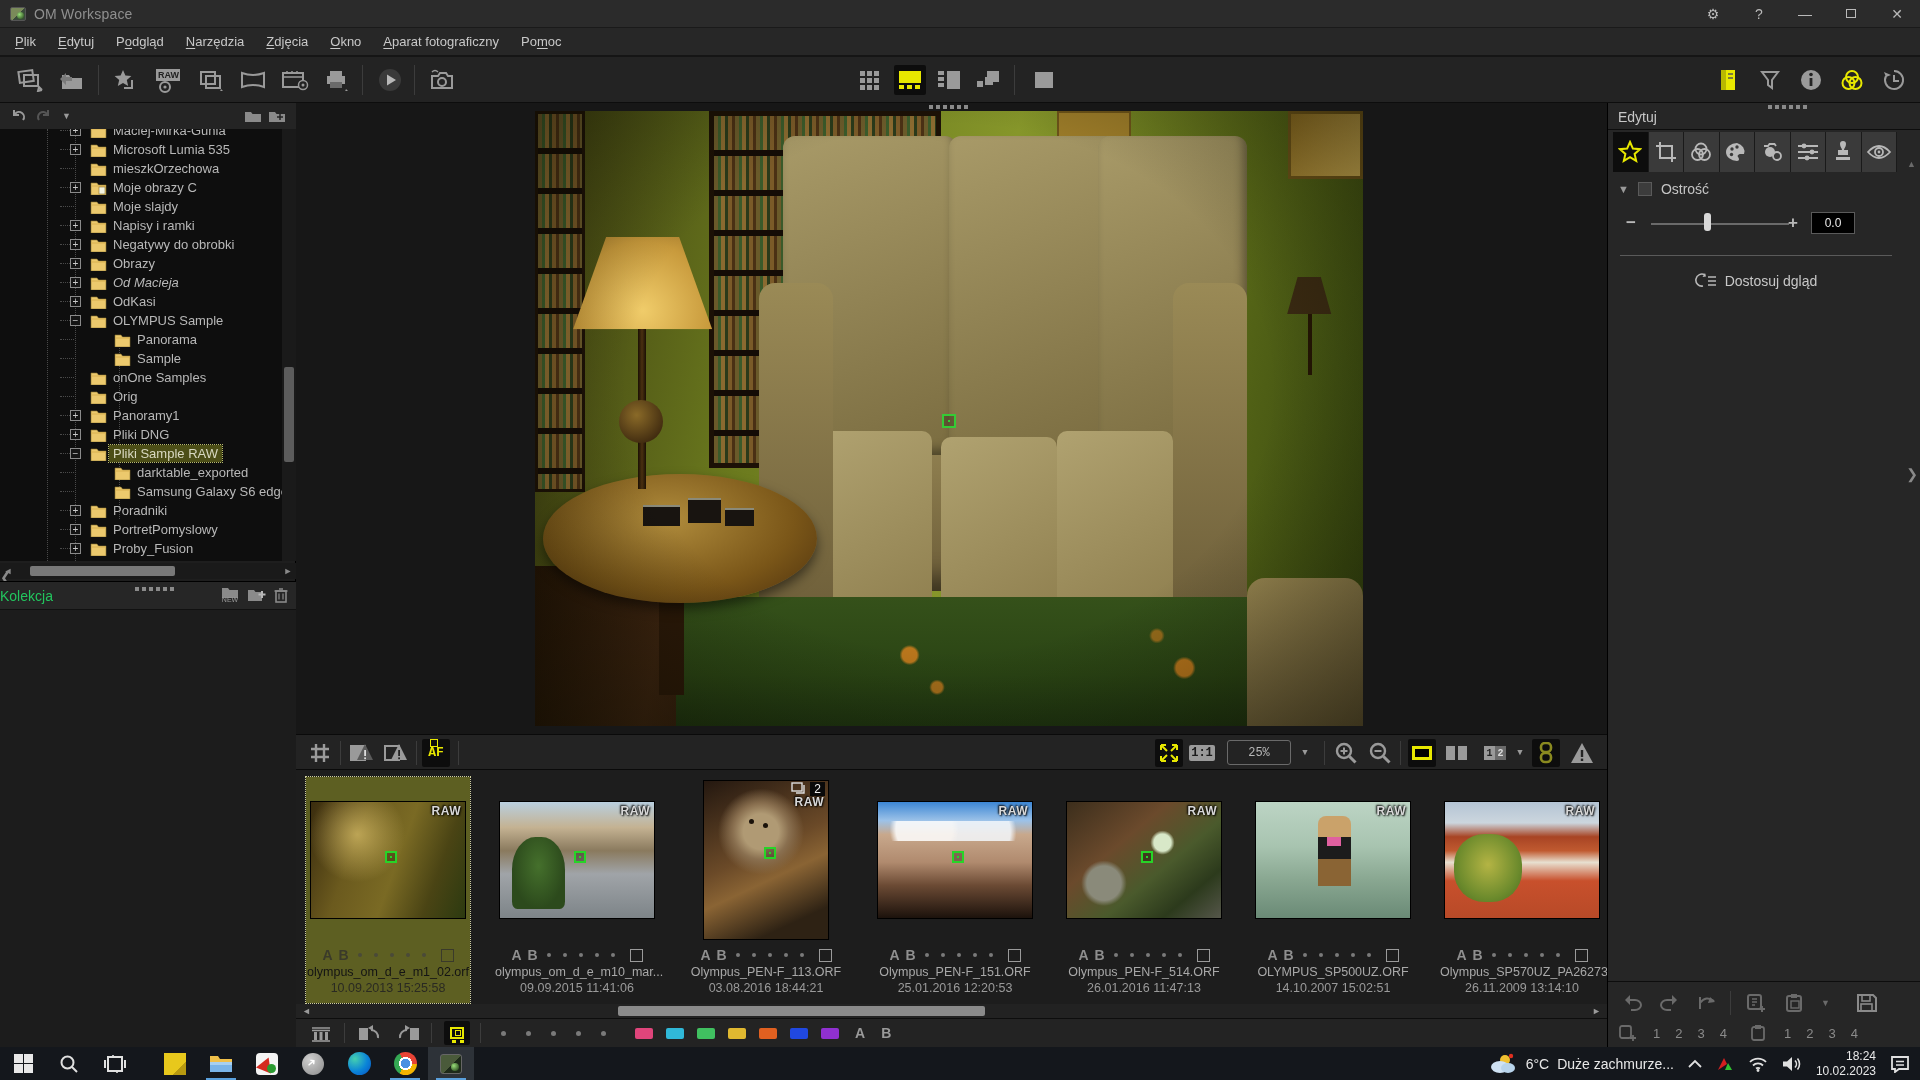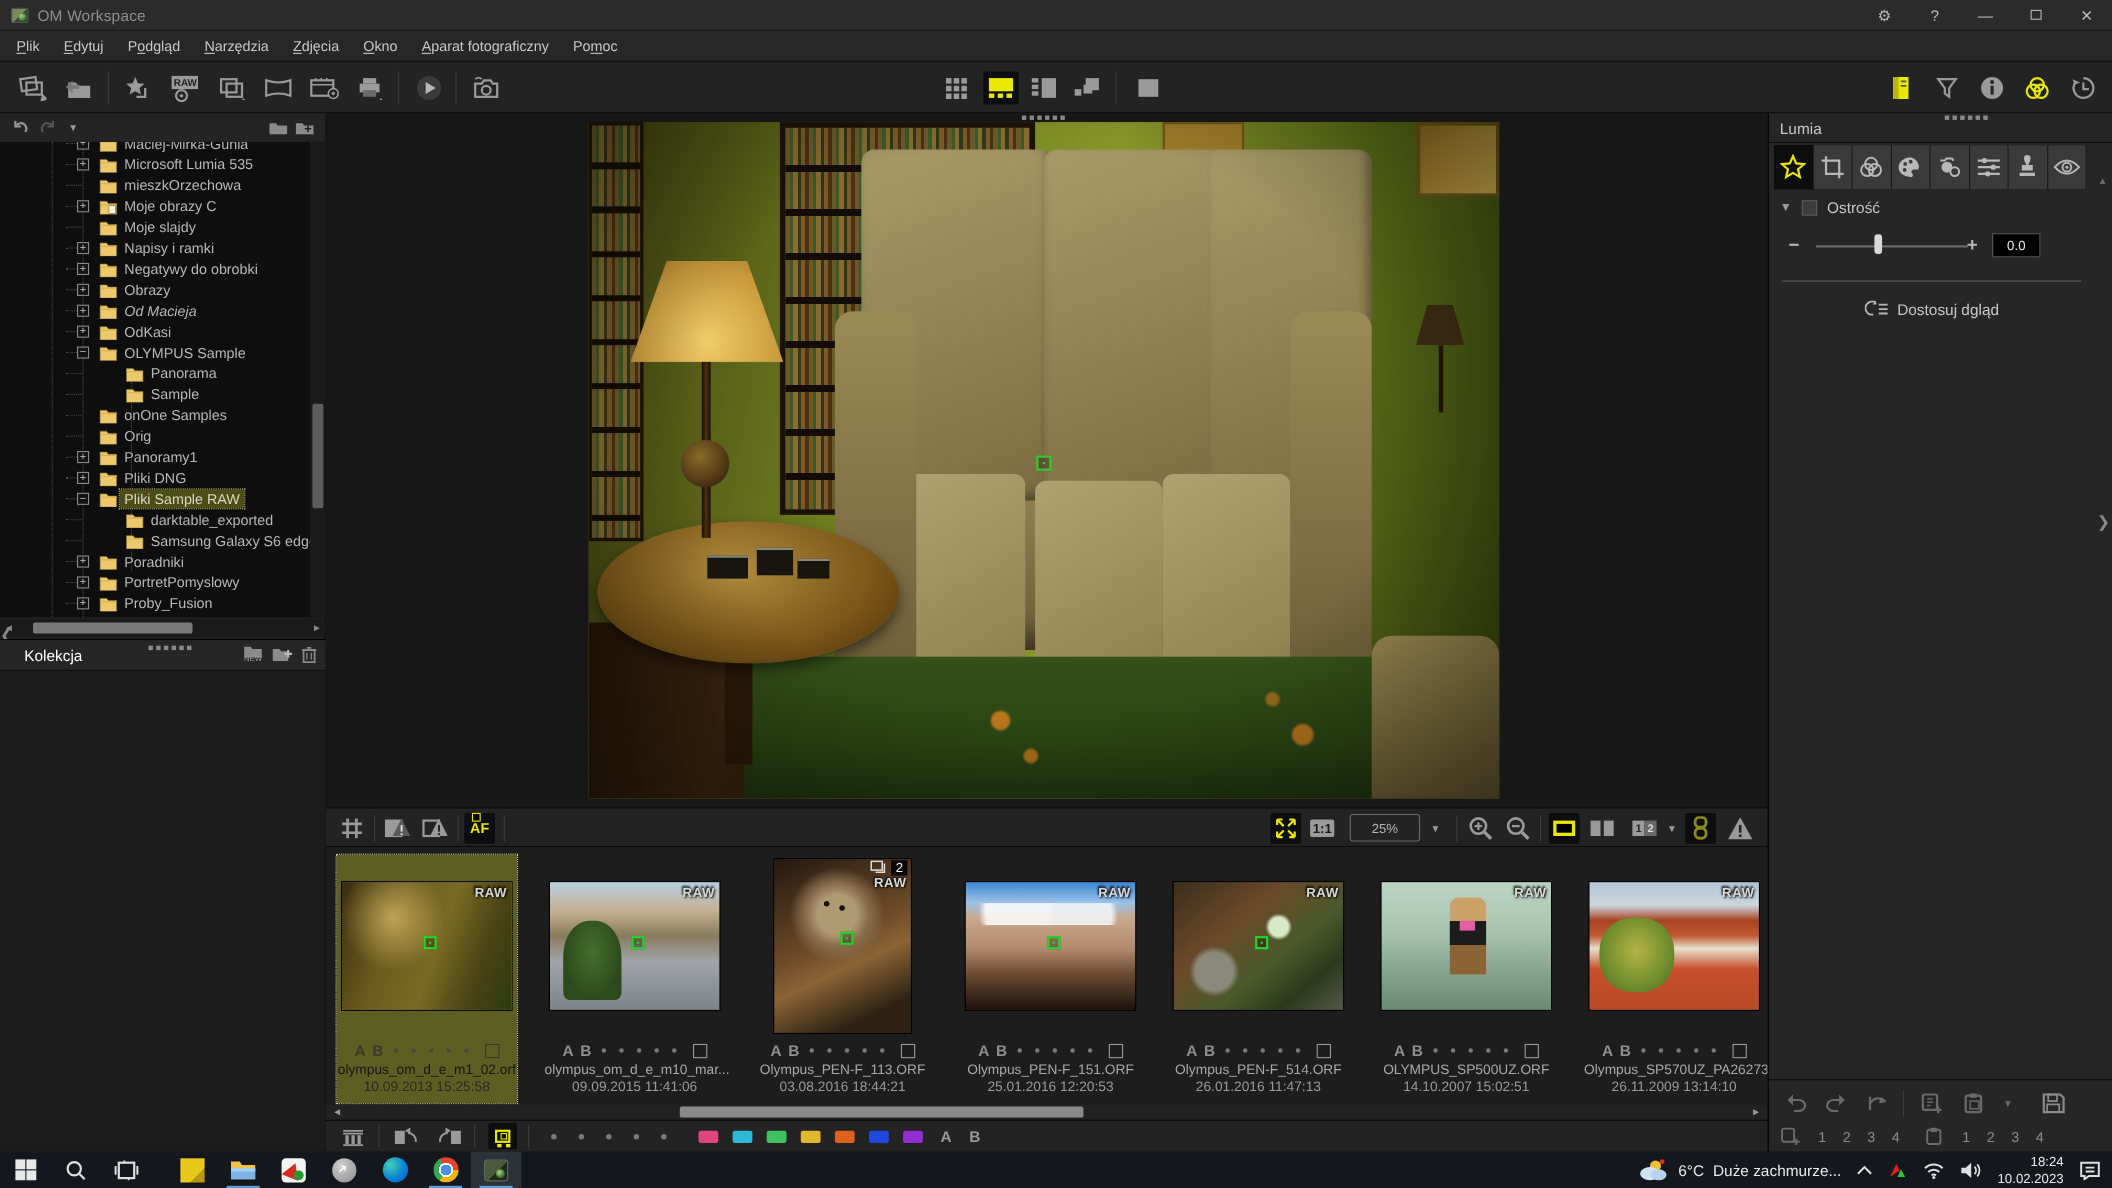--- a/index.html
+++ b/index.html
@@ -59,21 +59,21 @@
   .t-label { position:absolute; padding:1px 4px; }
   .t-label.sel { background:#4c4e17; outline:1px dotted #b9ba6d; color:#d9d9c2; }
   #tree-vscroll { position:absolute; left:282px; top:26px; width:14px; height:432px; background:#1a1a1a; }
   #tree-vthumb { position:absolute; left:2px; top:238px; width:10px; height:95px; background:#5c5c5c; border-radius:2px; }
   #tree-hscroll { position:absolute; left:0; top:460px; width:296px; height:16px; background:#1a1a1a; display:flex; align-items:center; }
   #tree-hthumb { position:absolute; left:30px; top:3px; width:145px; height:10px; background:#787878; border-radius:2px; }
   .hs-arrow { color:#8a8a8a; font-size:9px; width:16px; text-align:center; }
   #collapse-left { position:absolute; left:0px; top:466px; color:#8a8a8a; font-size:14px; }
   #collection { position:absolute; left:0; top:478px; width:296px; height:466px; background:#1c1c1c; border-top:1px solid #000; }
   #coll-header { height:28px; background:#262626; display:flex; align-items:center; position:relative; border-bottom:1px solid #111; }
-  #coll-title { color:#ffffff; font-size:14px; margin-left:22px; }
+  #coll-title { color:#22c55e; font-size:14px; }
   .dragdots { display:flex; gap:3px; }
   .dragdots i { width:4px; height:4px; background:#8a8a8a; }
   #coll-dots { position:absolute; left:135px; top:5px; }
   #coll-icons { position:absolute; right:8px; top:4px; display:flex; gap:8px; align-items:center; }
   .new-tag { font-size:7px; color:#9a9a9a; text-align:center; margin-top:-2px; }
 
   
   #viewer { position:absolute; left:296px; top:103px; width:1311px; height:631px; background:#171717; }
   #viewer-dots { position:absolute; left:633px; top:2px; }
   #main-image { position:absolute; left:239px; top:8px; width:828px; height:615px; overflow:hidden; background:#3a3a12; }
@@ -129,21 +129,21 @@
                radial-gradient(circle at 70% 30%, rgba(220,130,30,.6) 0 1%, transparent 1.6%),
                linear-gradient(180deg,#35511a,#2a4414 60%,#1e3410); }
   .mv-ottoman { position:absolute; right:0; top:76%; width:14%; height:24%; border-radius:18px 18px 0 0;
     background:linear-gradient(160deg,#9a8852,#6b5c38); }
   .mv-vignette { position:absolute; inset:0; background:radial-gradient(ellipse at 50% 45%, transparent 55%, rgba(10,10,0,.5) 100%); }
   .af-box { position:absolute; width:14px; height:14px; border:2px solid #35cb35; background:rgba(0,0,0,.25); }
   .af-box::after { content:""; position:absolute; left:4px; top:4px; width:2px; height:2px; background:#35cb35; }
 
   
   #vtoolbar { position:absolute; left:296px; top:734px; width:1311px; height:36px; background:#232323;
-    border-top:1px solid #0a0a0a; border-bottom:1px solid #0a0a0a; }
+    border-top:1px solid #0a0a0a; border-bottom:1px solid #0a0a0a;font-family:Liberation Mono, monospace; }
   .vt-ic { position:absolute; top:4px; width:28px; height:28px; display:flex; align-items:center; justify-content:center; }
   .vt-tile { background:#0d0d0d; border-radius:2px; }
   .vt-sep { position:absolute; top:6px; width:1px; height:24px; background:#3c3c3c; }
   .af-glyph { color:#e8e800; font-weight:bold; font-size:13px; line-height:10px; text-align:center; position:relative; }
   .af-glyph::before { content:""; position:absolute; left:2px; top:-9px; width:6px; height:6px; border:1px solid #e8e800; }
   .zoom-box { position:absolute; left:77px; top:5px; width:64px; height:25px; border:1px solid #6a6a6a; border-radius:3px;
     color:#b8b8b8; font-size:12px; display:flex; align-items:center; justify-content:center; }
   .onetone { color:#c8c8c8; font-weight:bold; font-size:12px; background:#9a9a9a; color:#1a1a1a; padding:1px 2px; border-radius:2px; }
   .rect-y { width:20px; height:14px; border:3px solid #e8e800; background:#000; }
   .rect-g { width:9px; height:14px; background:#9a9a9a; }
@@ -1088,21 +1088,21 @@
 
 <div id="editpanel">
   <div class="dragdots" id="ep-dots">
       <i></i>
       <i></i>
       <i></i>
       <i></i>
       <i></i>
       <i></i>
     </div>
-  <div id="ep-title">Lumia</div>
+  <div id="ep-title">Edytuj</div>
   <div id="ep-title-line"></div>
   <div id="ep-tabs">
     <div class="ep-tab active">
       <svg width="24" height="24" viewBox="0 0 24 24">
           <path d="M12 2 l2.9 6.6 7.1 .6 -5.4 4.7 1.6 7 -6.2 -3.7 -6.2 3.7 1.6 -7 -5.4 -4.7 7.1 -.6z" fill="none" stroke="#e8e800" stroke-width="2"></path>
         </svg>
     </div>
     <div class="ep-tab">
       <svg width="22" height="22" viewBox="0 0 22 22">
           <path d="M5 1 v16 h16 M1 5 h16 v16" fill="none" stroke="#b8b8b8" stroke-width="2"></path>

